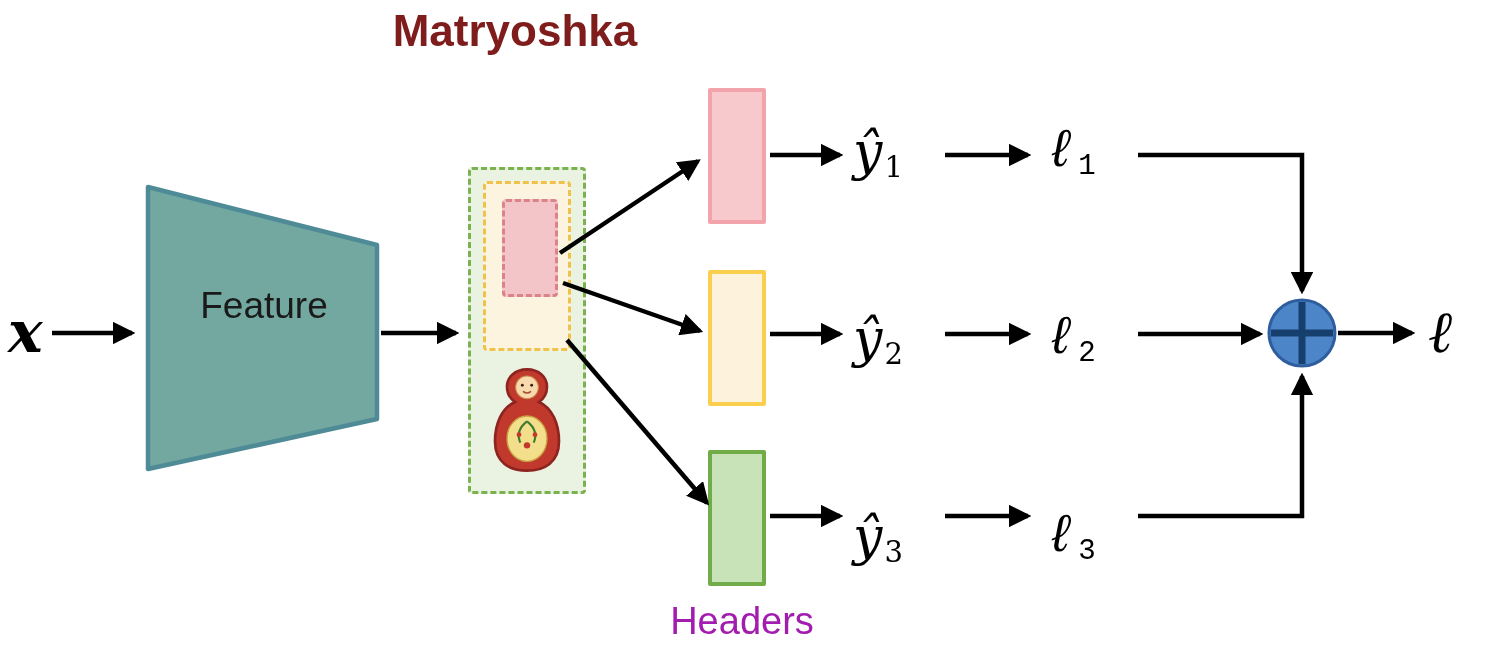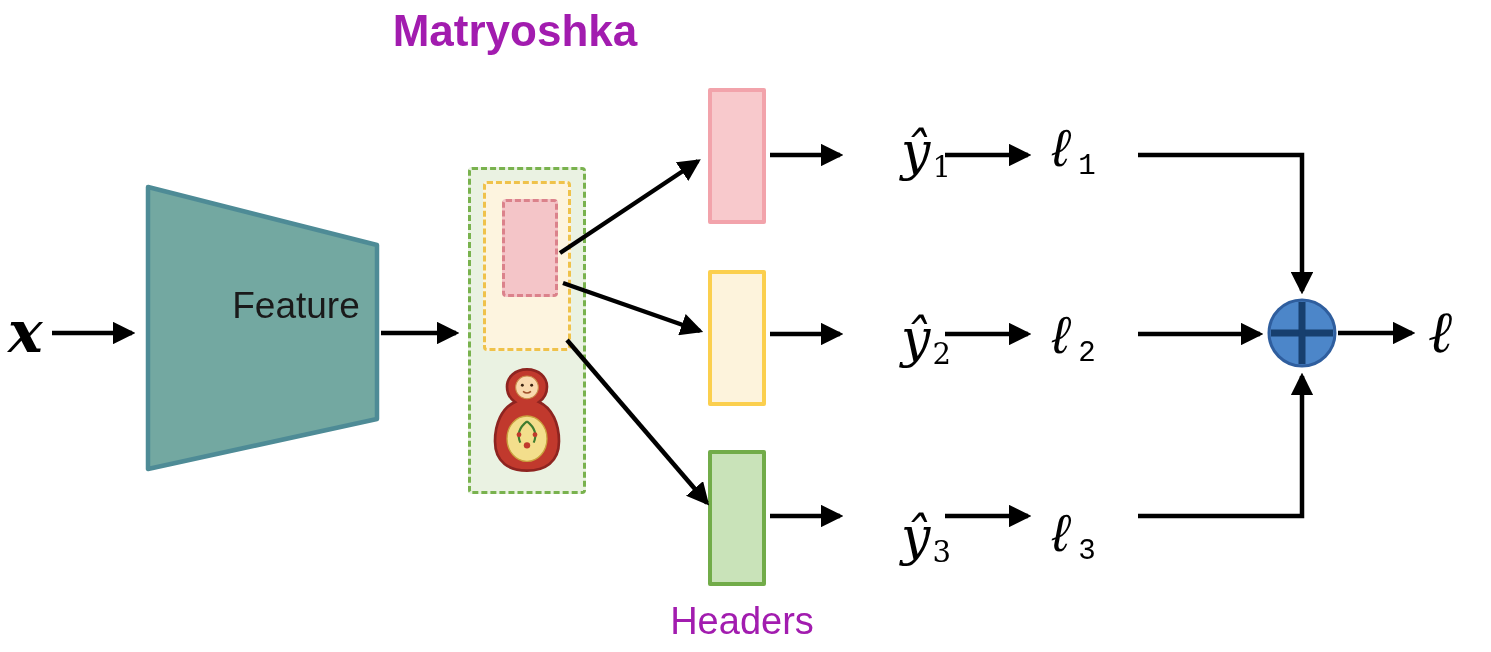--- a/index.html
+++ b/index.html
@@ -20,34 +20,34 @@
   #rep-inner { left:502px; top:199px; width:50px;  height:92px;  background:#F4C5C8; border:3.5px dashed #DB828B; z-index:4; }
   #doll { left:487px; top:364px; width:80px; height:112px; z-index:4; }
 
   
   .hdr { position:absolute; width:50px; height:128px; border-radius:2px; z-index:2; }
   #hdr1 { left:708px; top:88px;  background:#F8C9CC; border:4px solid #F2A3AB; }
   #hdr2 { left:708px; top:270px; background:#FDF3DC; border:4px solid #FBCF4E; }
   #hdr3 { left:708px; top:450px; background:#C9E3B9; border:4px solid #72AC49; }
 
   
-  .title { z-index:6; font-weight:700; font-size:44px; color:#a21caf; text-align:center; line-height:1.05; }
+  .title { z-index:6; font-weight:700; font-size:44px; color:#7f1d1d; text-align:center; line-height:1.05; }
   #title1 { left:370px; top:8px;  width:290px; }
   #title2 { left:370px; top:68px; width:290px; }
-  #fx-label { left:150px; top:284px; width:228px; z-index:6; font-size:37px; color:#1a1a1a; text-align:center; line-height:1.18;padding-left:32px; }
+  #fx-label { left:150px; top:284px; width:228px; z-index:6; font-size:37px; color:#1a1a1a; text-align:center; line-height:1.18; }
   #headers-label { left:642px; top:600px; width:200px; z-index:6; font-size:38px; color:#a21caf; text-align:center; }
 
   .mathlabel {
     position:absolute; z-index:6; font-family:"DejaVu Serif", serif; font-style:italic;
     font-size:52px; color:#000; line-height:1; white-space:nowrap; transform:translateY(-52%);
   }
   .mathlabel sub { font-size:0.56em; font-style:normal; vertical-align:-0.28em; margin-left:2px; }
   #x-label { left:8px; top:333px; font-size:58px; font-weight:700; }
   #final-loss { left:1428px; top:333px; font-size:58px; }
-  .pred { left:853px;margin-left:48px; }
+  .pred { left:853px; }
   .loss { left:1045px;font-family:Liberation Mono, monospace; }
   .r1 { top:155px; } .r2 { top:342px; } .r3 { top:540px;text-align:right; }
 </style>
 </head>
 <body>
 
 <div id="stage">
 
   <svg id="wires" width="1491" height="652" viewBox="0 0 1491 652">
     <defs>

